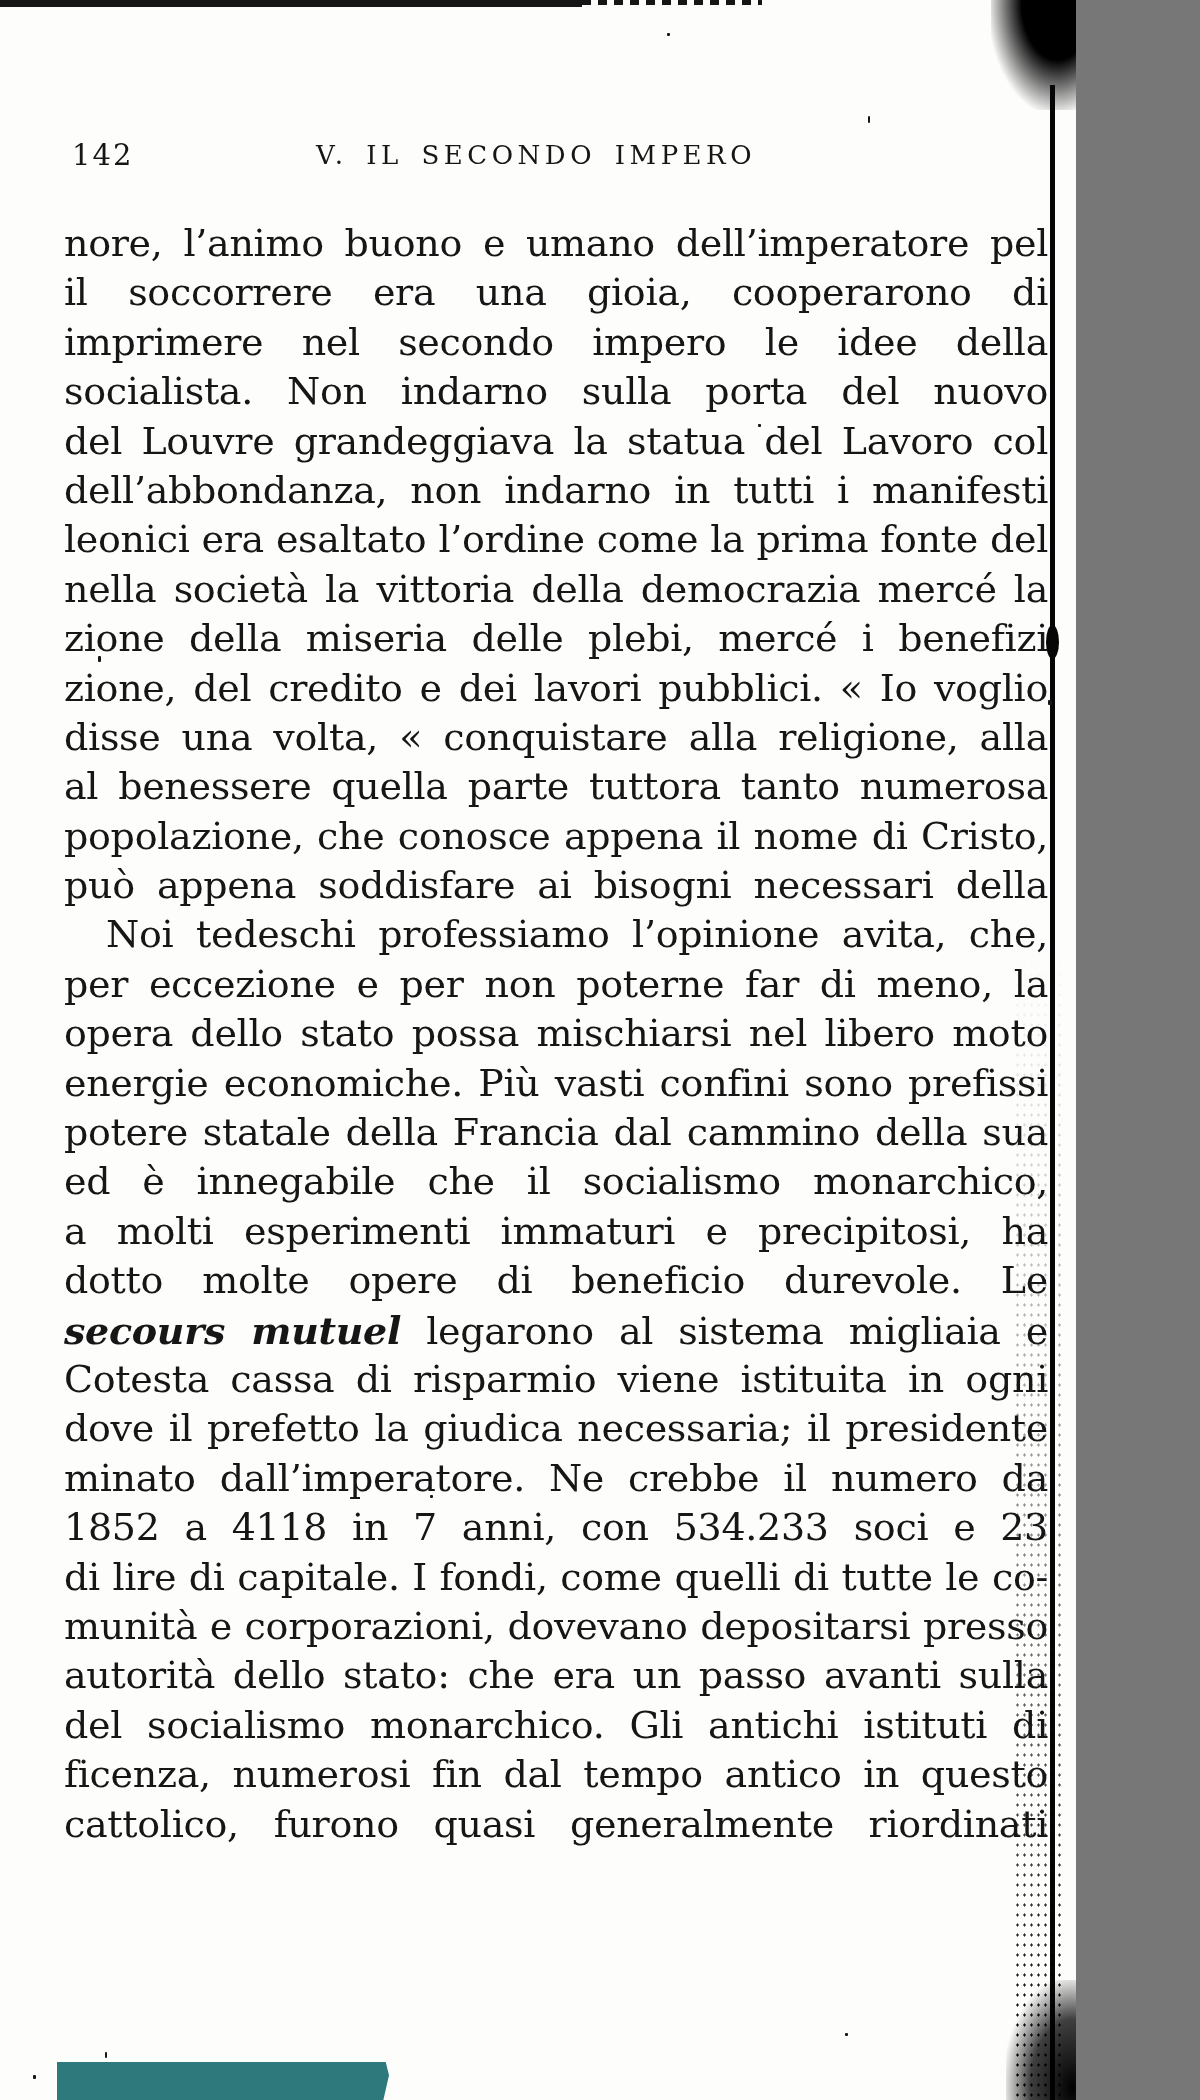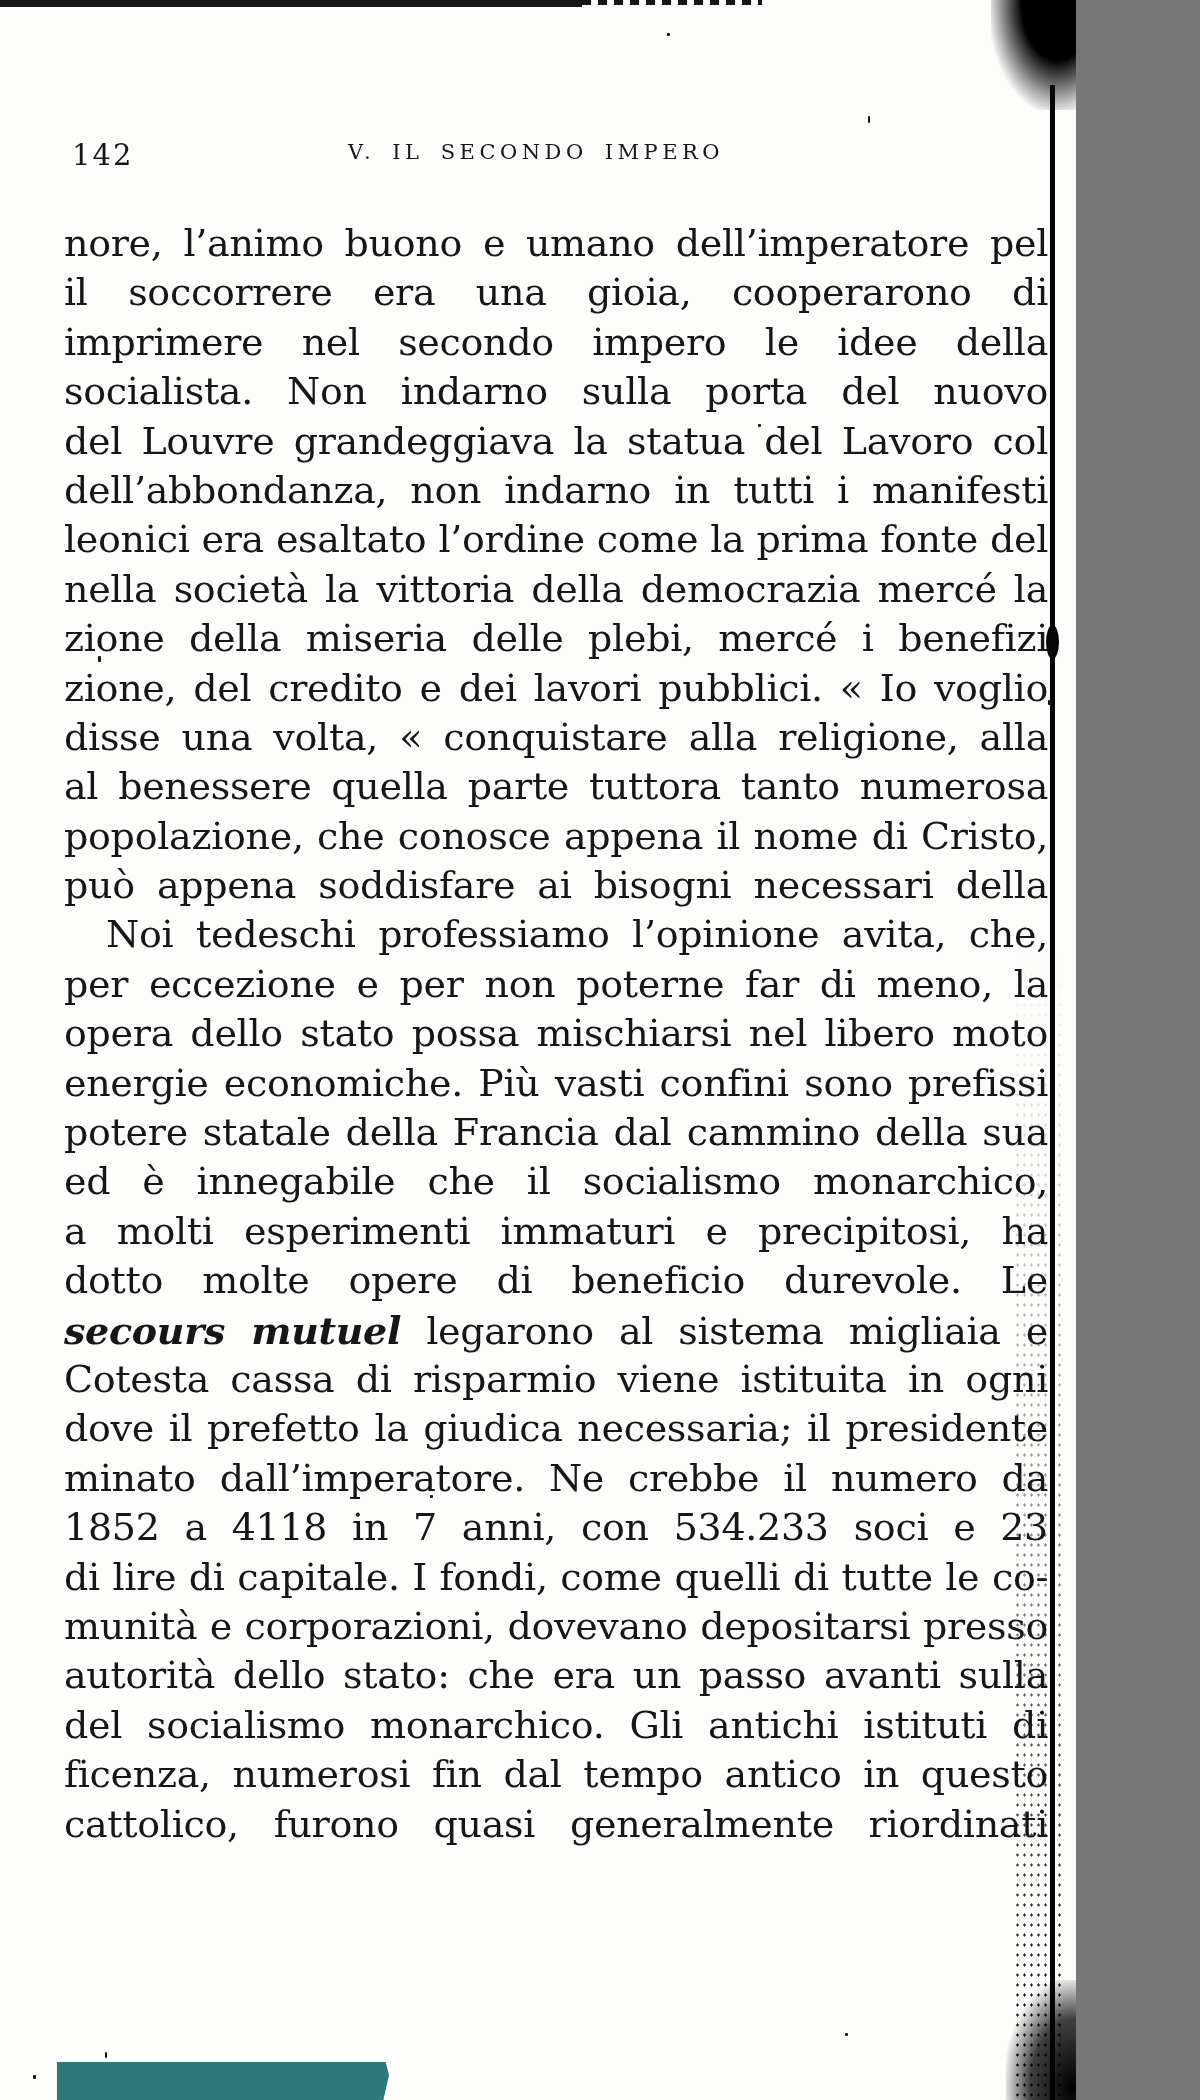--- a/index.html
+++ b/index.html
@@ -45,21 +45,21 @@
   .page-header{
     position:absolute;left:64px;top:136px;width:984px;height:40px;
   }
   .page-number{
     position:absolute;left:8px;top:2px;
     font-size:29px;letter-spacing:2px;
   }
   .running-title{
     position:absolute;left:0;right:40px;top:4px;
     text-align:center;
-    font-size:21px;letter-spacing:4.5px;word-spacing:6px;
+    font-size:26px;letter-spacing:4.5px;word-spacing:6px;
   }
   
   .text-block{
     position:absolute;left:64px;top:219px;width:984px;
   }
   .line{
     height:49.4px;line-height:49.4px;
     font-size:38px;letter-spacing:-0.3px;
     text-align:justify;text-align-last:justify;
     overflow:hidden;white-space:pre-wrap;

